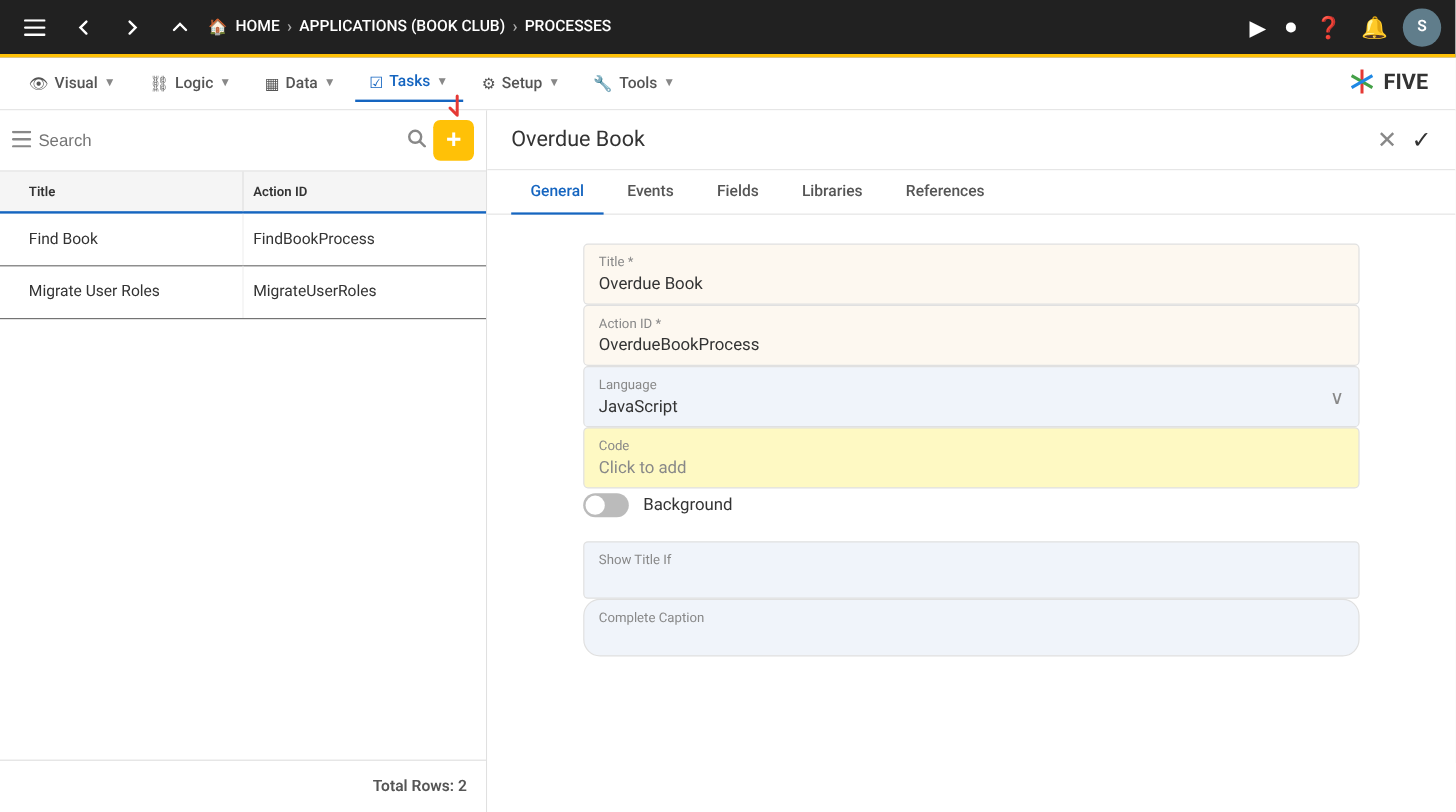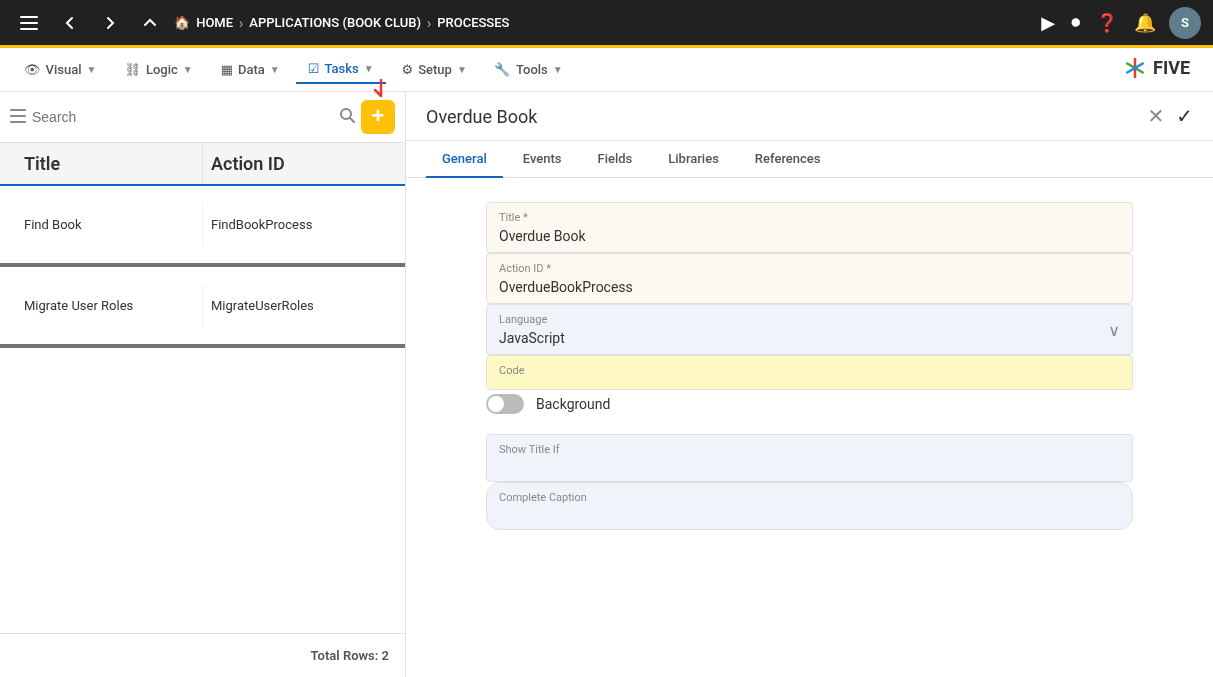--- a/index.html
+++ b/index.html
@@ -156,31 +156,31 @@
 
     
     .table-header {
       display: flex;
       background: #f5f5f5;
       border-bottom: 2px solid #1565C0;
       padding: 0 16px;
     }
     .table-header .col {
       padding: 10px 8px;
-      font-size: 18px;
+      font-size: 11px;
       font-weight: 600;
       color: #333;
       flex: 1;
     }
     .table-header .col:first-child { border-right: 1px solid #e0e0e0; }
     .table-rows { flex: 1; overflow-y: auto; }
     .table-row {
       display: flex;
-      padding: 17px 16px;
-      border-bottom: 4px solid #737373;
+      padding: 0 16px;
+      border-bottom: 1px solid #737373;
       cursor: pointer;
     }
     .table-row .cell {
       padding: 14px 8px;
       font-size: 13px;
       color: #333;
       flex: 1;
     }
     .table-row .cell:first-child { border-right: 1px solid #f0f0f0; }
     .table-footer {
@@ -505,20 +505,21 @@
         <div class="form-field light-bg">
           <label>Language</label>
           <div class="field-value">JavaScript</div>
           <span class="chevron">∨</span>
         </div>
       </div>
 
       <div class="form-group">
         <div class="form-field code-field light-bg">
           <label>Code</label>
+          <div class="field-value">Click to add</div>
         </div>
       </div>
 
       <div class="background-row">
         <div class="toggle"></div>
         <span class="toggle-label">Background</span>
       </div>
 
       <div class="form-group">
         <div class="form-field light-bg" style="min-height:48px;">

